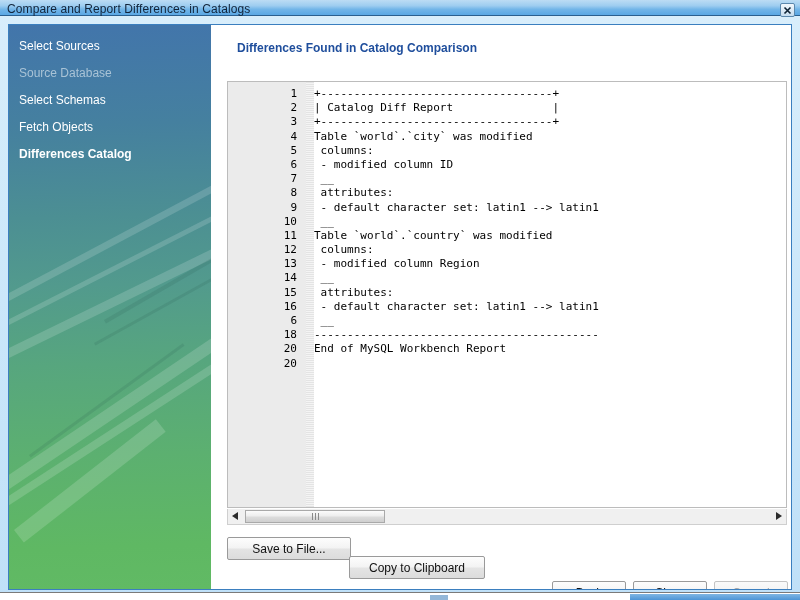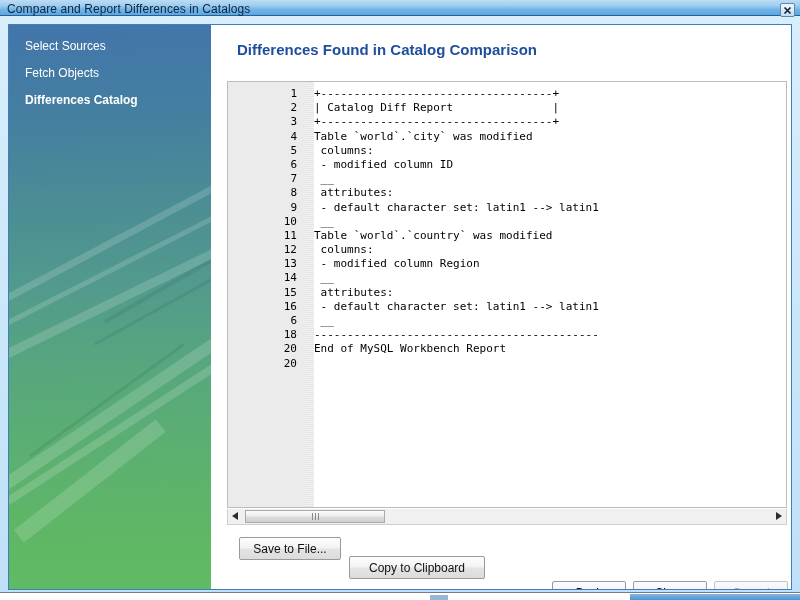--- a/index.html
+++ b/index.html
@@ -85,40 +85,40 @@
   .swoosh.dark { background: rgba(30,80,70,0.13); }
 
   #sidebar-items {
     position: relative;
     z-index: 4;
     padding-top: 8px;
   }
   .side-item {
     height: 27px;
     line-height: 27px;
-    padding-left: 16px;
+    padding-left: 10px;
     font-size: 12px;
     color: #ffffff;
     white-space: nowrap;
     cursor: default;
   }
   .side-item.disabled { color: #a9c3d6; }
   .side-item.active { font-weight: bold; color: #ffffff; }
 
   
   #content {
     position: absolute;
     left: 202px; top: 0;
     width: 580px; height: 564px;
     background: #ffffff;
   }
   #content-title {
     position: absolute;
     left: 26px; top: 16px;
-    font-size: 15px;
+    font-size: 12px;
     font-weight: bold;
     color: #1f4e9c;
     white-space: nowrap;
   }
 
   
   #codeview {
     position: absolute;
     left: 16px; top: 56px;
     width: 560px; height: 427px;
@@ -212,21 +212,21 @@
     display: flex; align-items: center; justify-content: center;
     cursor: pointer;
     white-space: nowrap;
   }
   .btn.disabled {
     color: #a6a6a6;
     border-color: #c3c3c3;
     background: linear-gradient(180deg,#fafafa 0%, #f2f2f2 50%, #ececec 100%);
     cursor: default;
   }
-  #btn-save      { left: 16px;  top: 512px; width: 102px; margin-left: 12px; }
+  #btn-save      { left: 16px;  top: 512px; width: 124px; }
   #btn-clipboard { left: 138px; top: 531px; width: 136px; }
   #btn-back      { left: 341px; top: 556px; width: 74px; }
   #btn-close     { left: 422px; top: 556px; width: 74px; }
   #btn-cancel    { left: 503px; top: 556px; width: 74px; }
 
   
   #bottom-strip {
     position: absolute;
     left: 0; top: 592px;
     width: 800px; height: 8px;
@@ -265,20 +265,26 @@
       <div class="swoosh dark" style="left:95px; top:295px; width:260px; height:4px; transform:rotate(-30deg);"></div>
       <div class="swoosh dark" style="left:85px; top:318px; width:270px; height:3px; transform:rotate(-29deg);"></div>
       <div class="swoosh" style="left:-30px; top:470px; width:300px; height:12px; transform:rotate(-34deg);"></div>
       <div class="swoosh" style="left:-45px; top:500px; width:300px; height:8px; transform:rotate(-33deg);"></div>
       <div class="swoosh dark" style="left:20px; top:430px; width:190px; height:3px; transform:rotate(-36deg);"></div>
       <div class="swoosh" style="left:5px; top:505px; width:180px; height:16px; transform:rotate(-38deg);"></div>
 
       <div id="sidebar-items">
         <div class="side-item">
           <span>Select Sources</span>
+        </div>
+        <div class="side-item disabled">
+          <span>Source Database</span>
+        </div>
+        <div class="side-item">
+          <span>Select Schemas</span>
         </div>
         <div class="side-item">
           <span>Fetch Objects</span>
         </div>
         <div class="side-item active">
           <span>Differences Catalog</span>
         </div>
       </div>
     </div>
 

